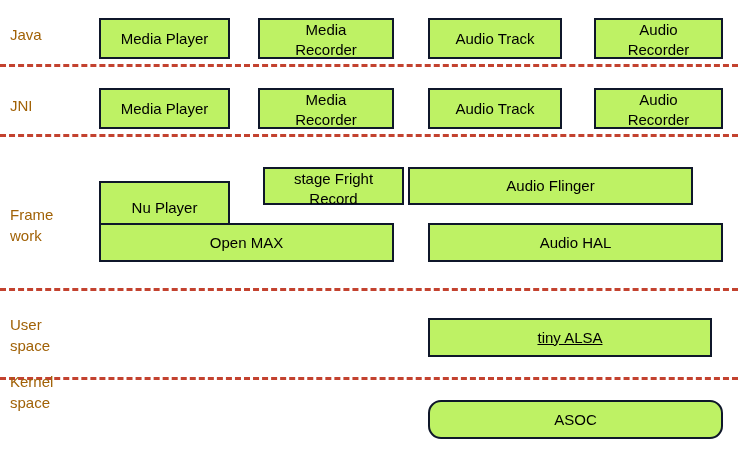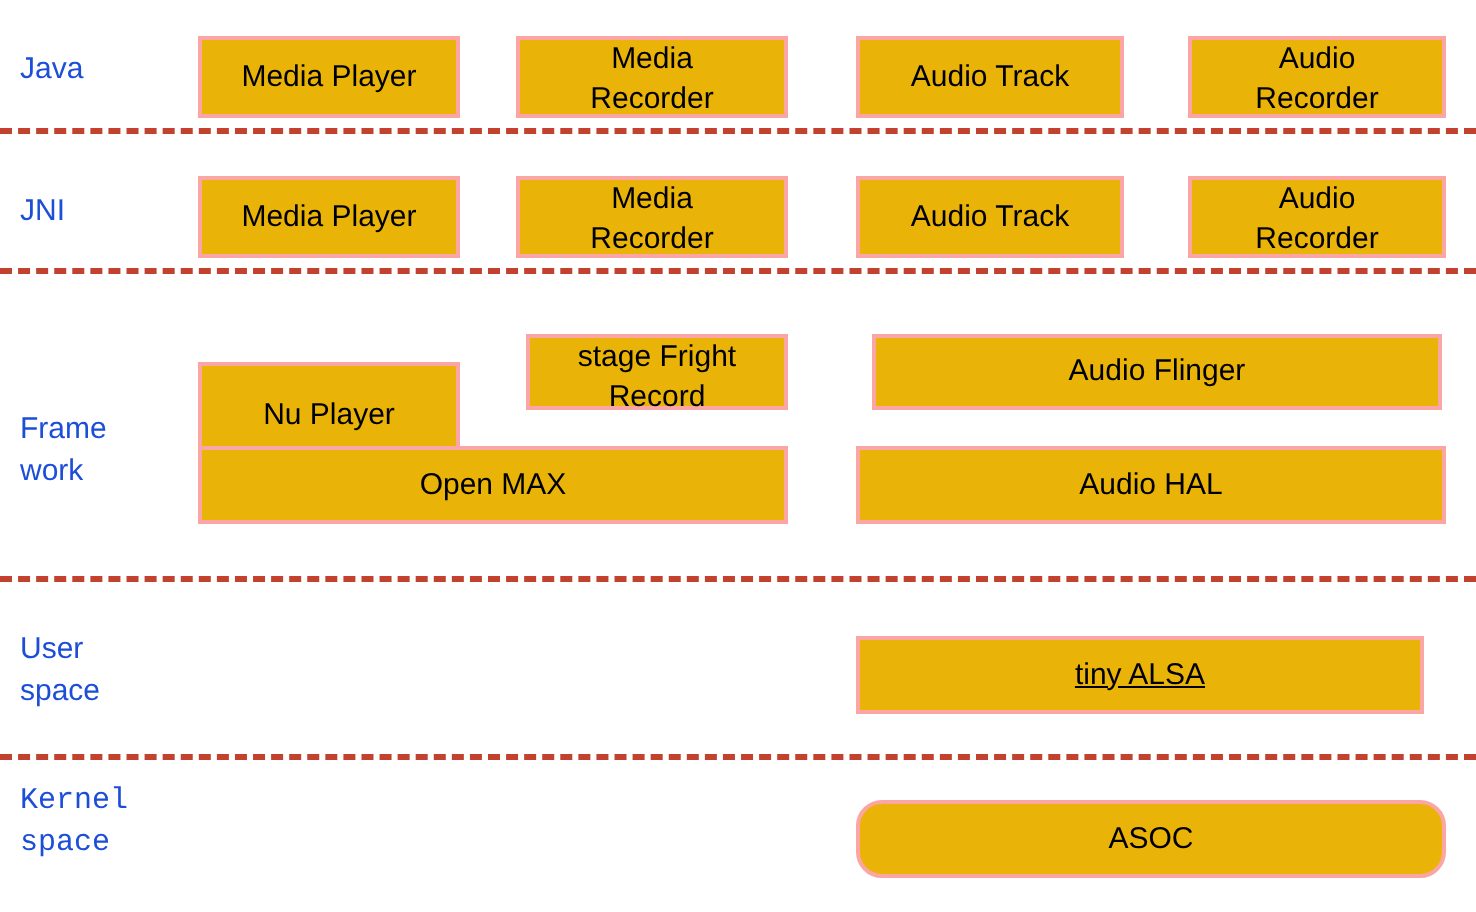--- a/index.html
+++ b/index.html
@@ -28,33 +28,33 @@
     height: 0;
     border-top: 3px dashed #c0392b;
     border-top-color: #c3422f;
   }
 
   
   .layer-label {
     position: absolute;
     left: 10px;
     width: 84px;
-    color: #1d4ed8;
+    color: #a16207;
     font-size: 15px;
     line-height: 21px;
     text-align: left;
     white-space: pre-line;
   }
 
   
   .box {
     position: absolute;
     box-sizing: border-box;
-    border: 2px solid #fca5a5;
-    background: #eab308;
+    border: 2px solid #0f172a;
+    background: #bef264;
     color: #000000;
     font-size: 15px;
     line-height: 20px;
     text-align: center;
     display: flex;
     align-items: center;
     justify-content: center;
   }
   .box.two-line {
     align-items: flex-start;
@@ -120,26 +120,26 @@
 
   <div class="separator" style="top:134px;"></div>
 
   <div class="layer-label" style="top:204px;">Frame
 work</div>
 
   <div class="box" style="left:99px; top:181px; width:131px; height:54px;">
     <span class="box-text">Nu Player</span>
   </div>
 
-  <div class="box two-line overflow" style="left:263px; top:167px; width:131px; height:38px;">
+  <div class="box two-line overflow" style="left:263px; top:167px; width:141px; height:38px;">
     <span class="box-text">stage Fright
 Record</span>
   </div>
 
-  <div class="box" style="left:436px; top:167px; width:285px; height:38px;">
+  <div class="box" style="left:408px; top:167px; width:285px; height:38px;">
     <span class="box-text">Audio Flinger</span>
   </div>
 
   <div class="box" style="left:99px; top:223px; width:295px; height:39px;">
     <span class="box-text">Open MAX</span>
   </div>
 
   <div class="box" style="left:428px; top:223px; width:295px; height:39px;">
     <span class="box-text">Audio HAL</span>
   </div>
@@ -149,20 +149,20 @@
   <div class="layer-label" style="top:314px;">User
 space</div>
 
 
   <div class="box" style="left:428px; top:318px; width:284px; height:39px;text-decoration:underline;">
     <span class="box-text">tiny ALSA</span>
   </div>
 
   <div class="separator" style="top:377px;"></div>
 
-  <div class="layer-label" style="top:390px;font-family:Liberation Mono, monospace;">Kernel
+  <div class="layer-label" style="top:371px;">Kernel
 space</div>
 
   <div class="box" style="left:428px; top:400px; width:295px; height:39px;border-radius:13px;">
     <span class="box-text">ASOC</span>
   </div>
 
 </div>
 
 </body></html>

